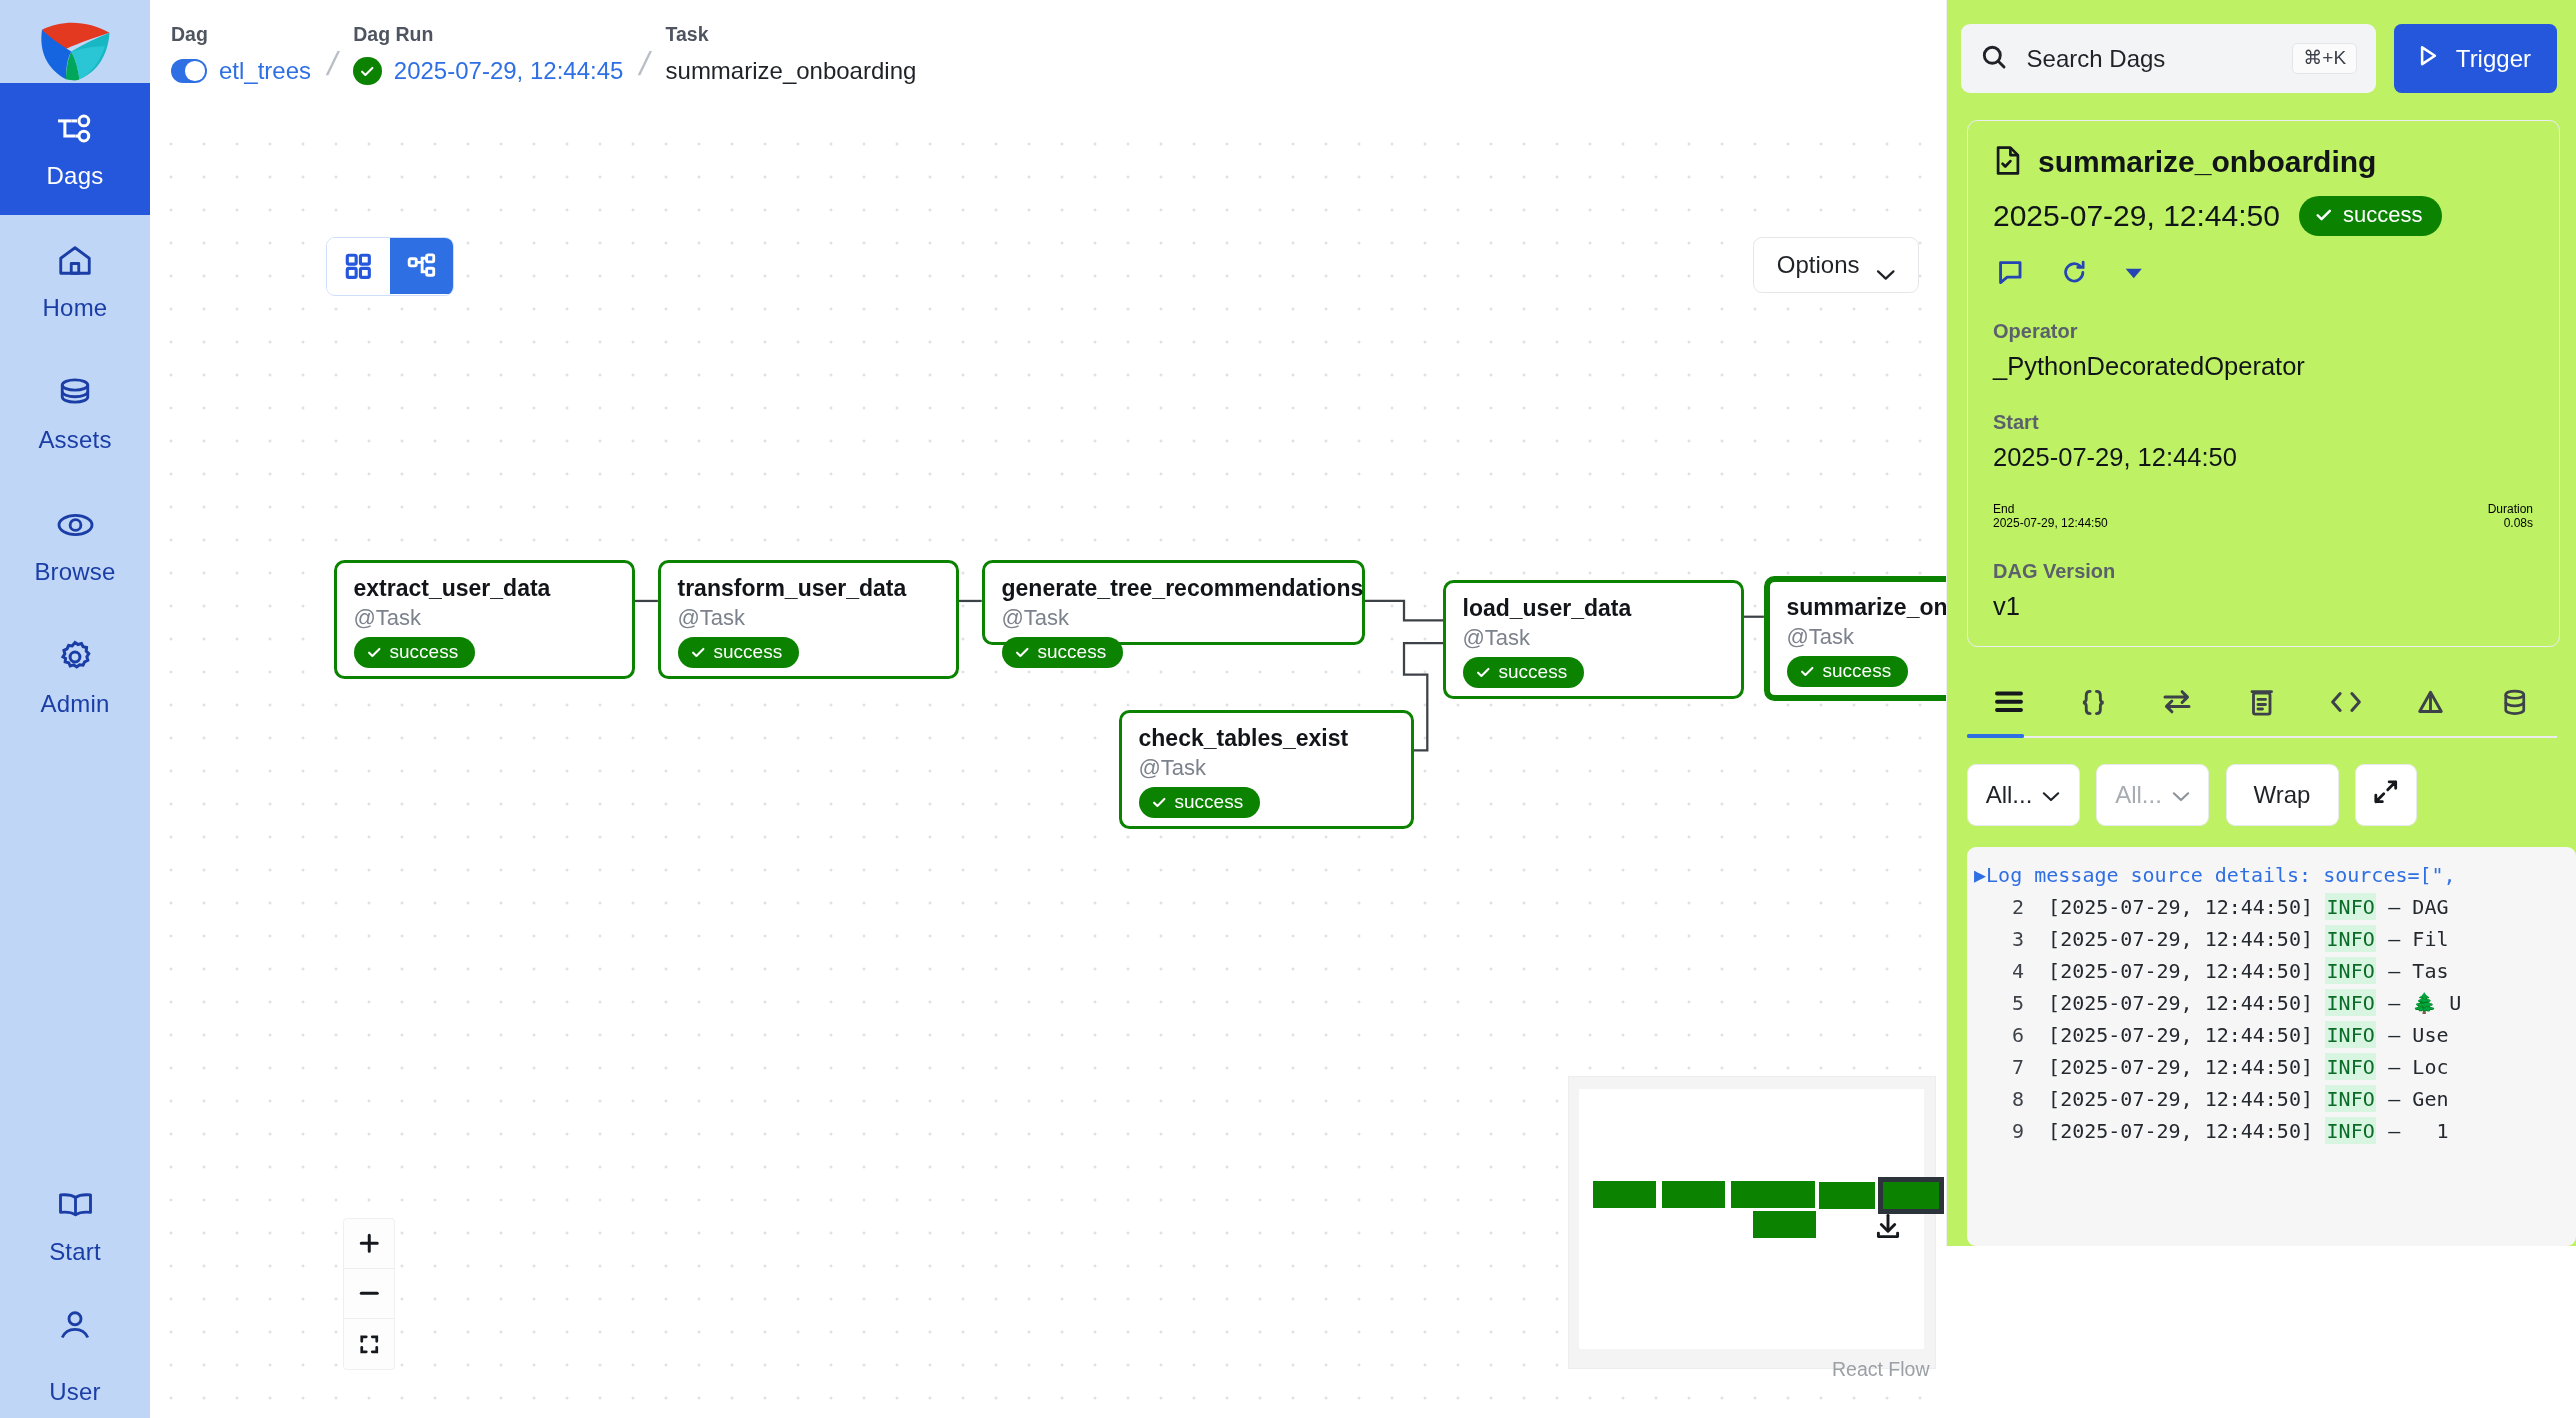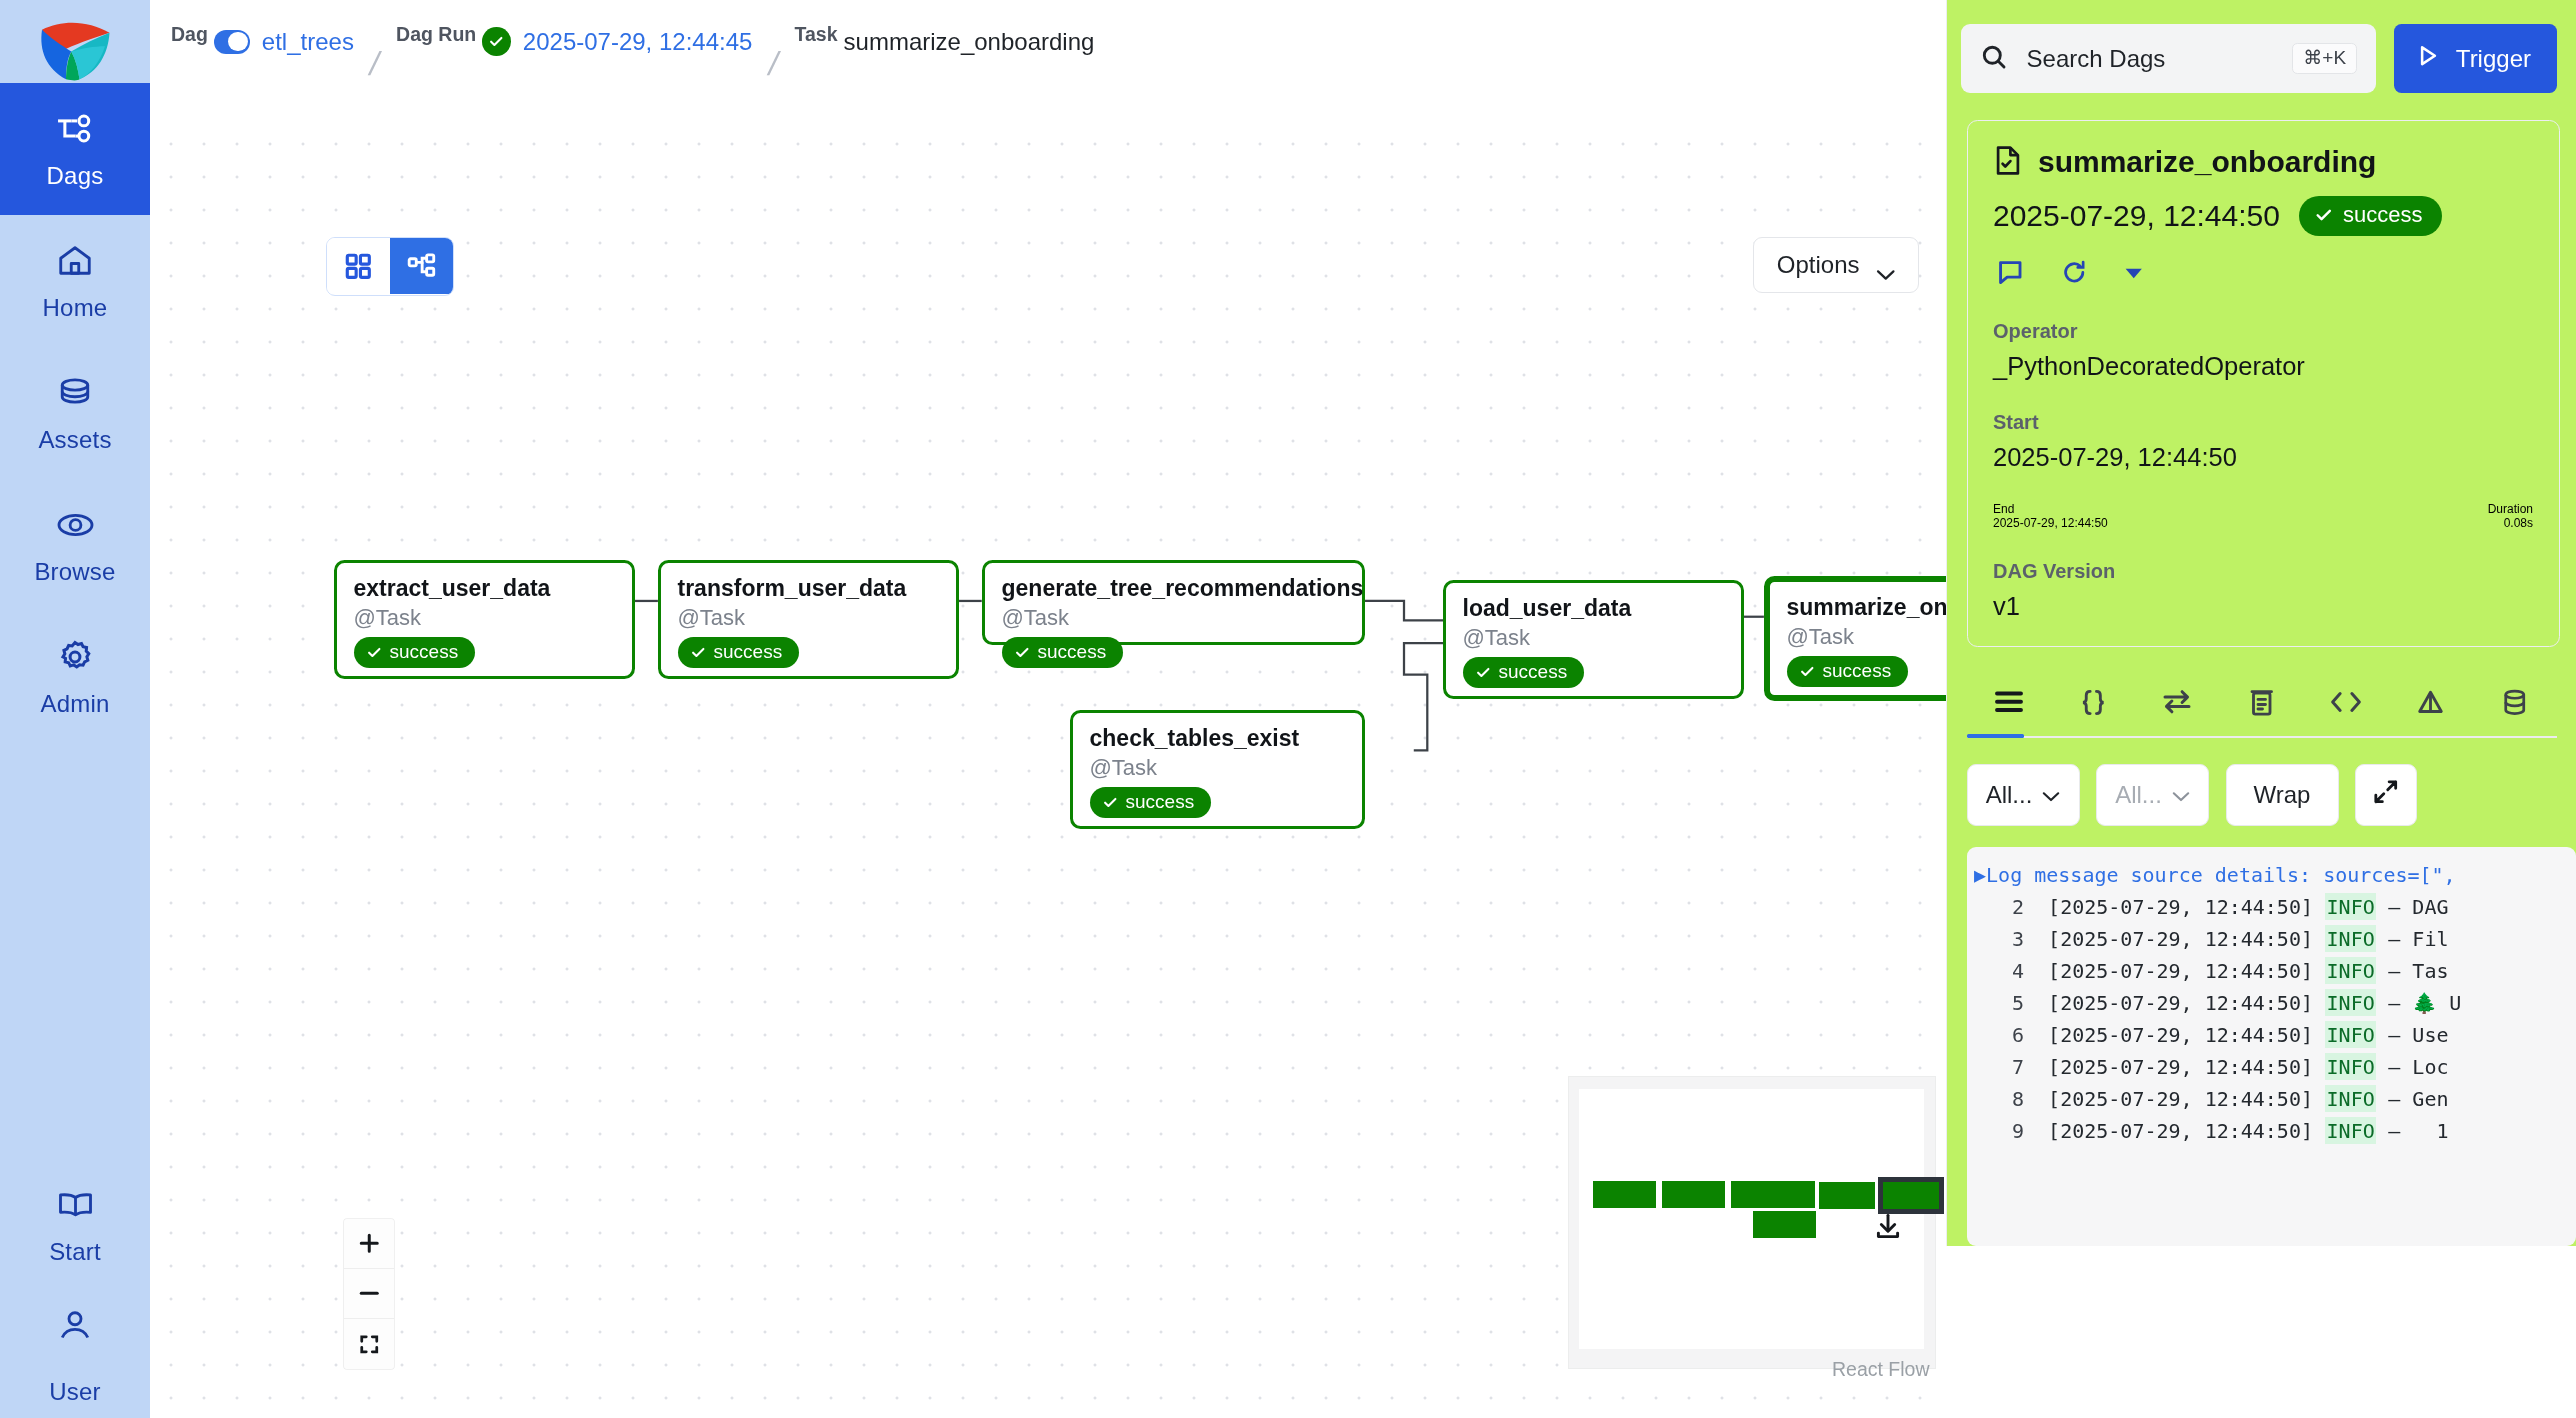--- a/index.html
+++ b/index.html
@@ -36,21 +36,21 @@
     display: flex; flex-direction: column; min-width: 0;
     background: #ffffff;
   }
 
   
   .crumbbar {
     height: 116px; flex: 0 0 116px; position: relative;
     display: flex; align-items: flex-start; padding: 22.5px 0 0 21px;
     background: #fff;
   }
-  .crumb { display:flex; flex-direction: row; gap: 6px; }
+  .crumb { display:flex; flex-direction: column; gap: 6px; }
   .crumb-label { font-size: 19.5px; font-weight: 700; color: #4f5560; line-height: 1.2; }
   .crumb-value { display:flex; align-items:center; gap: 12px; height: 38px; }
   .crumb-text { font-size: 24px; color: #1f2328; white-space: nowrap; }
   .crumb-text.link { color: #2f6fe4; }
   .crumb-sep { color: #b9bec7; font-size: 33px; font-weight: 300; margin: 22.5px 16.5px 0 16.5px; transform: skewX(-12deg); }
 
   .toggle-pill {
     width: 36px; height: 24px; border-radius: 12px; background: #2f6fe4; position: relative; flex: 0 0 36px;
   }
   .toggle-pill::after {
@@ -413,21 +413,21 @@
         <div class="node-title">summarize_onboarding</div>
         <div class="node-sub">@Task</div>
         <div class="badge">
           <svg viewBox="0 0 16 16" fill="none" stroke="#fff" stroke-width="2" stroke-linecap="round" stroke-linejoin="round">
               <path d="M3 8.4l3.2 3.2L13 4.8"></path>
             </svg>
           <span>success</span>
         </div>
       </div>
 
-      <div class="node" style="left:920px;top:593px;width:295px;height:119px;">
+      <div class="node" style="left:969px;top:593px;width:295px;height:119px;">
         <div class="node-title">check_tables_exist</div>
         <div class="node-sub">@Task</div>
         <div class="badge">
           <svg viewBox="0 0 16 16" fill="none" stroke="#fff" stroke-width="2" stroke-linecap="round" stroke-linejoin="round">
               <path d="M3 8.4l3.2 3.2L13 4.8"></path>
             </svg>
           <span>success</span>
         </div>
       </div>
 

